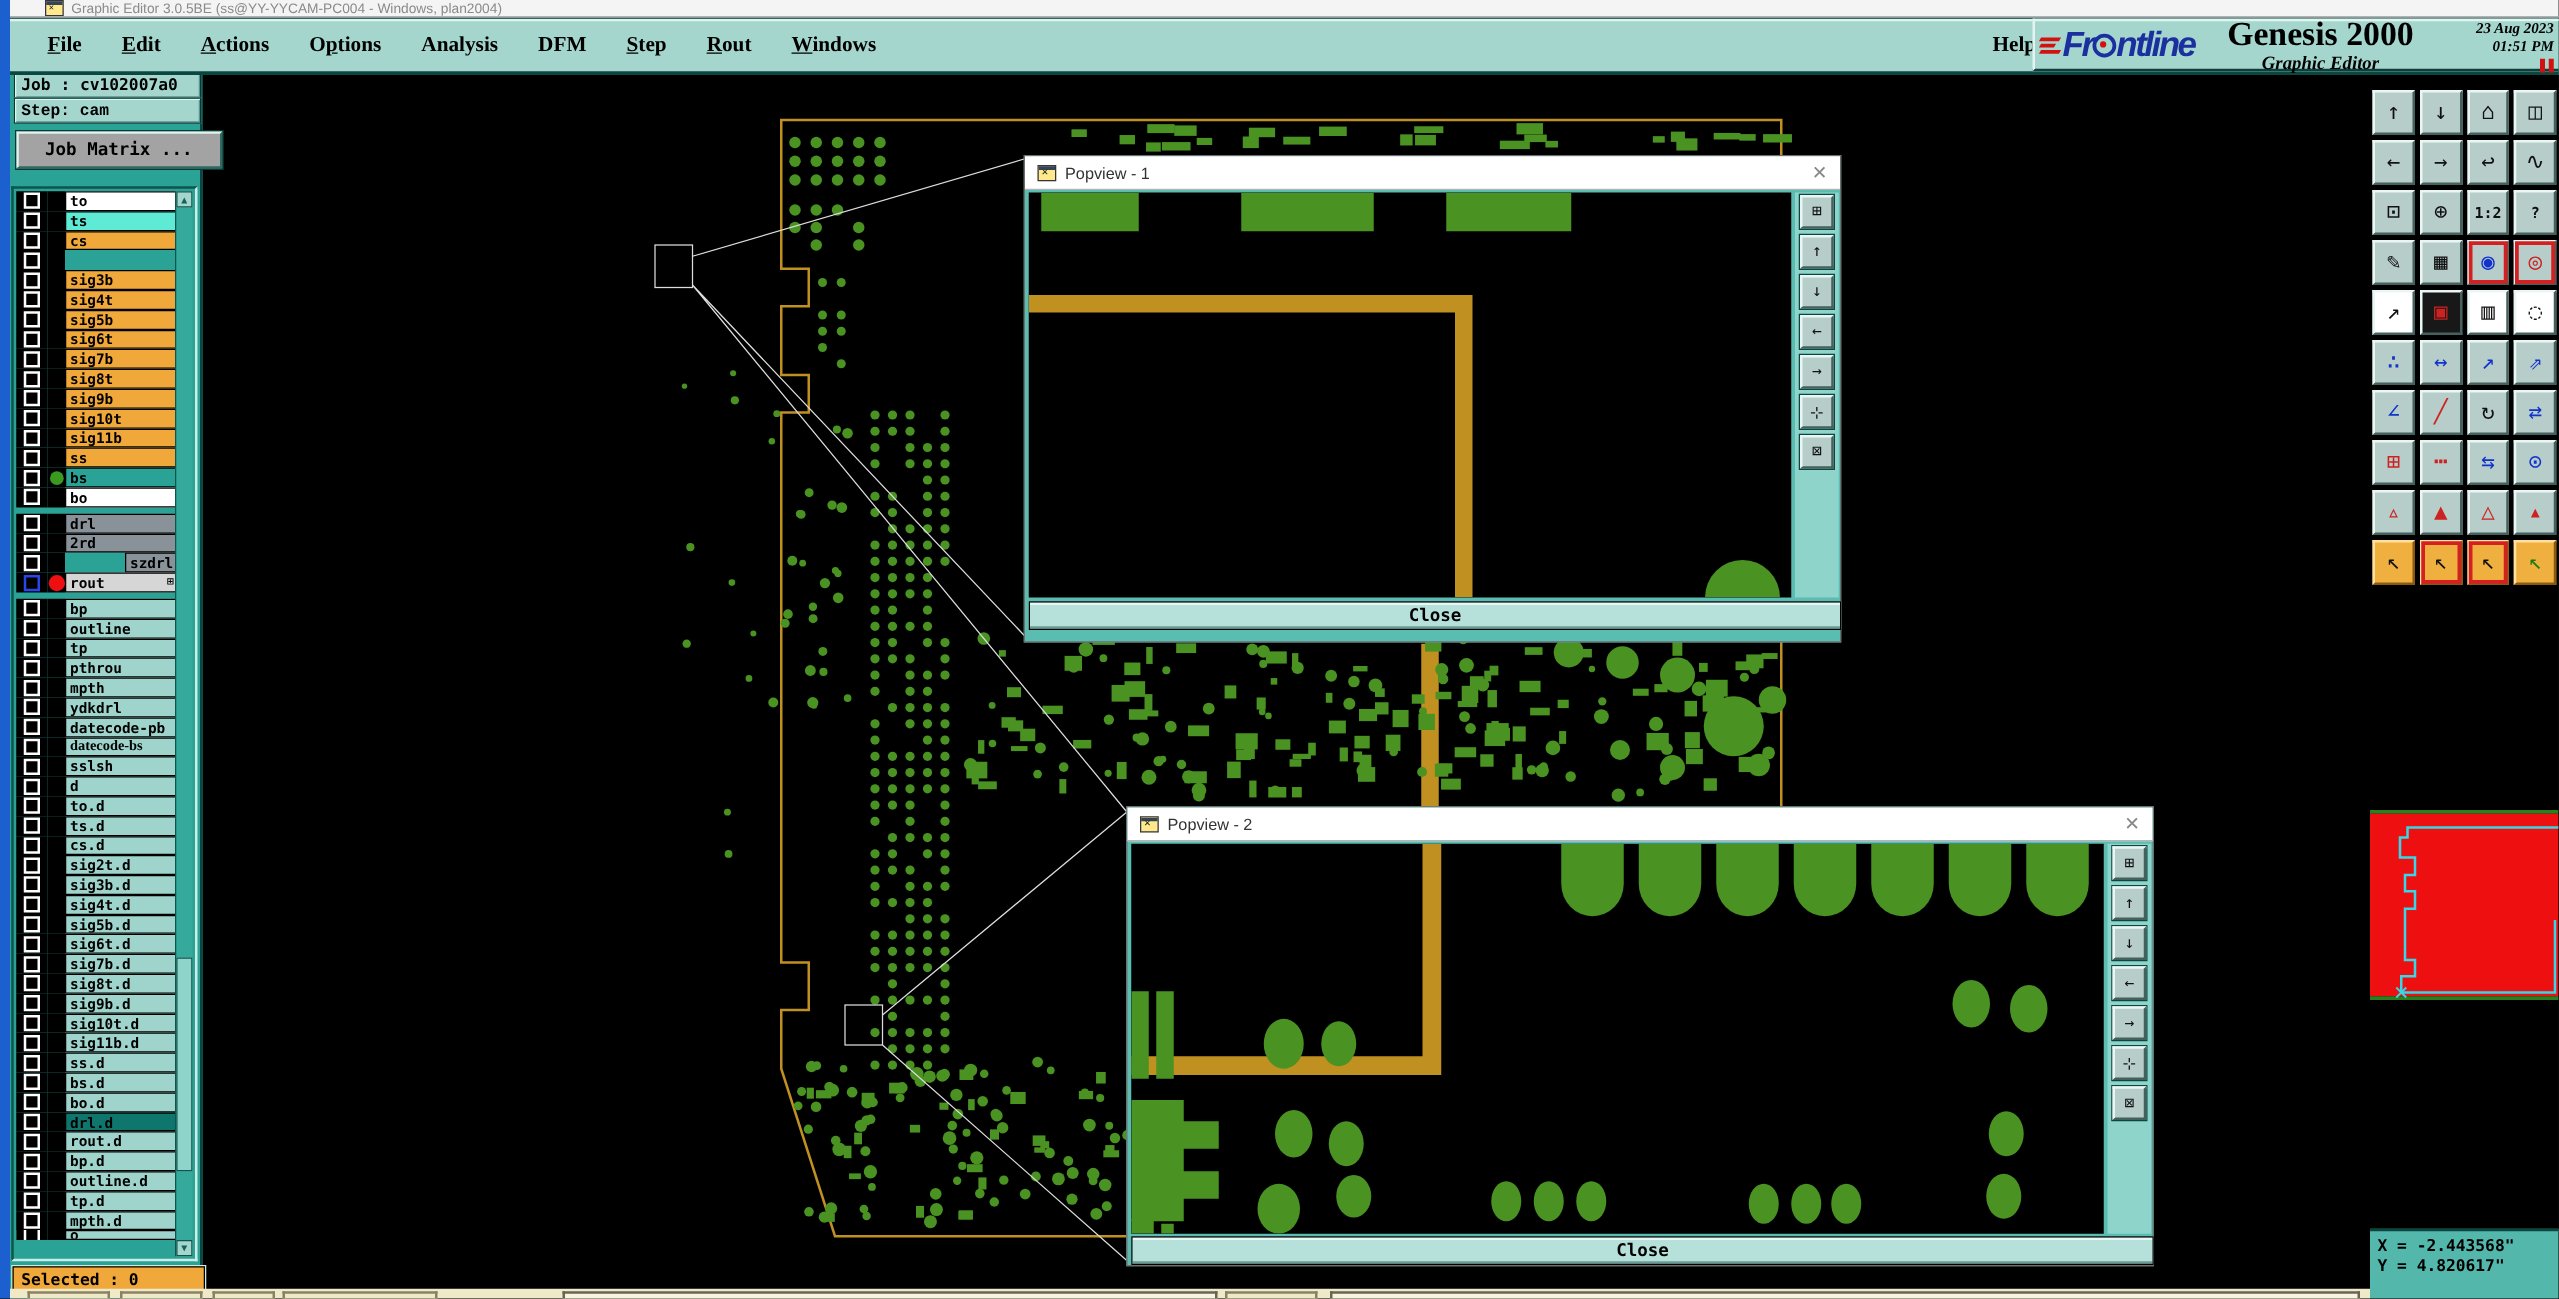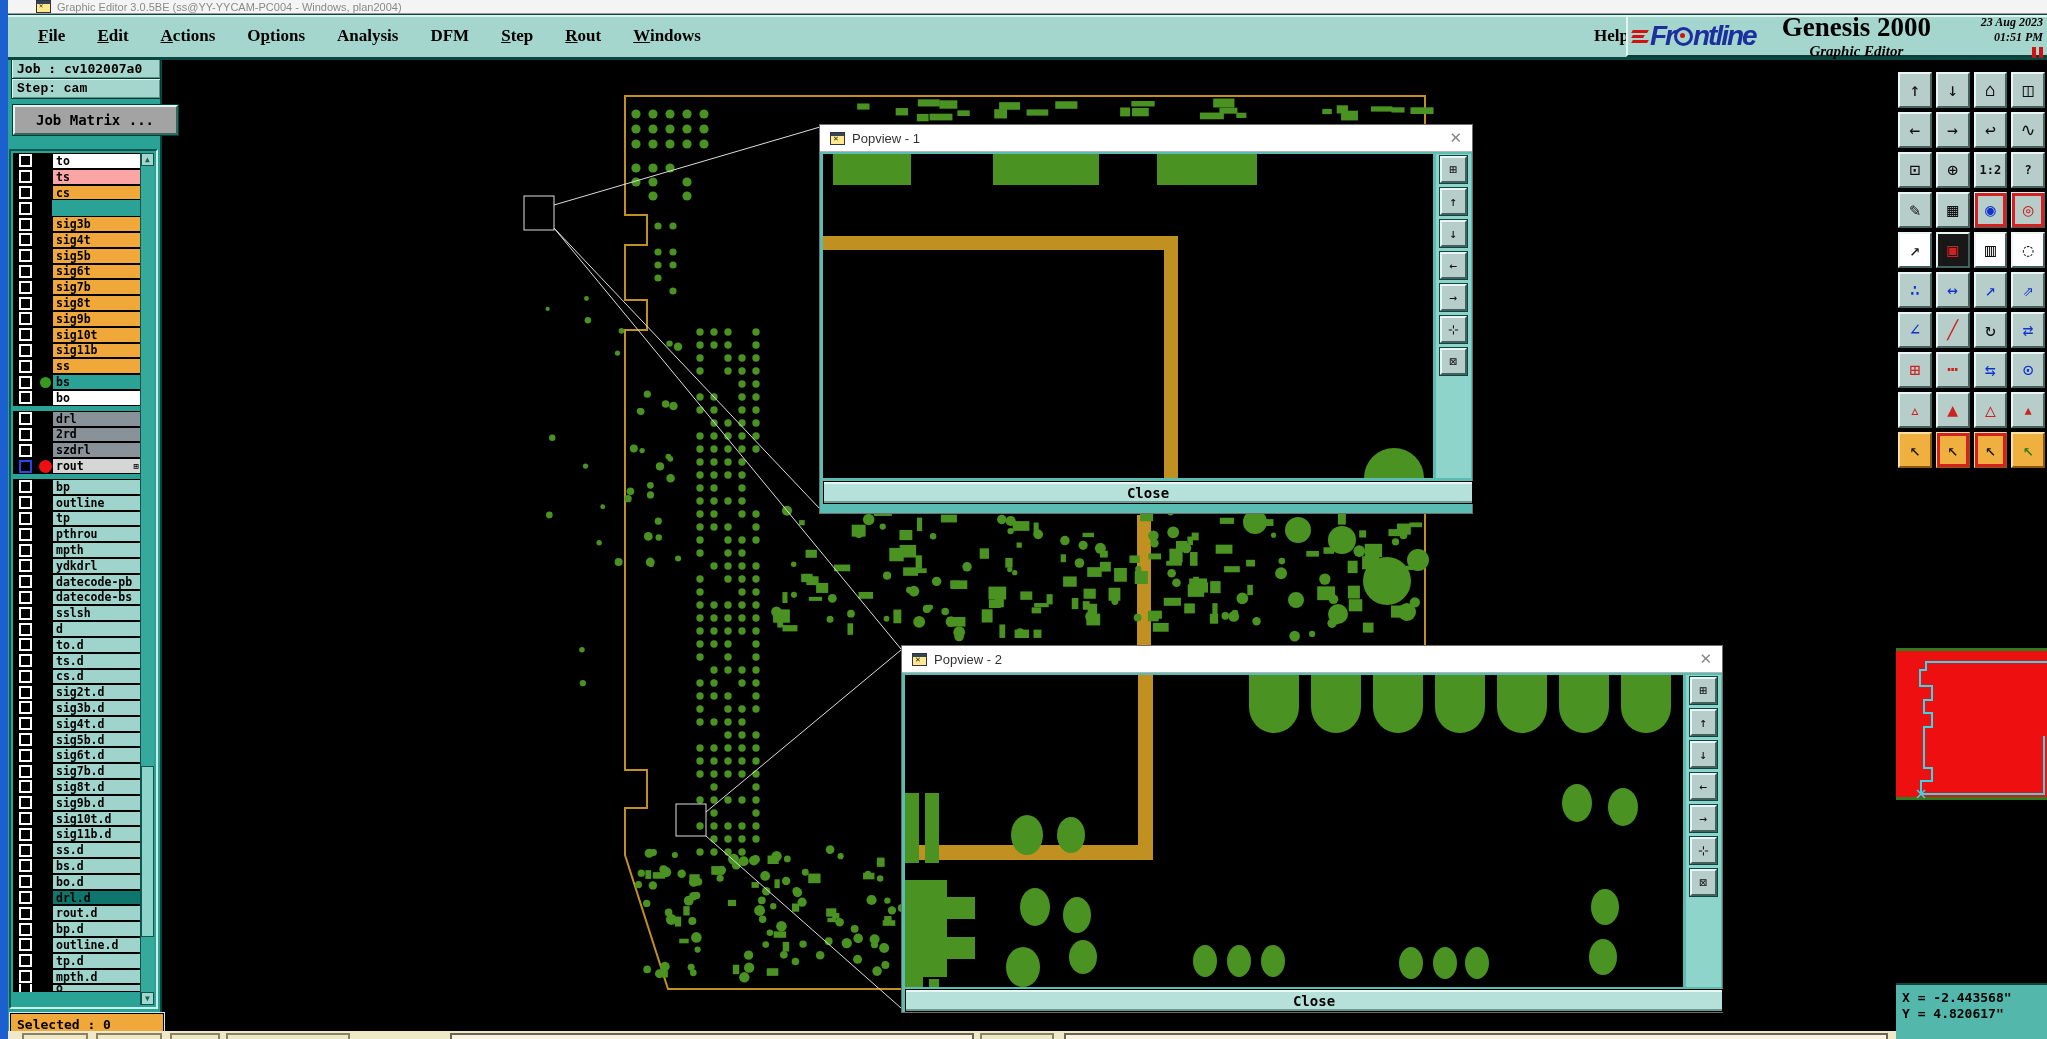--- a/index.html
+++ b/index.html
@@ -747,21 +747,21 @@
               <span class="cb"></span>
             </span>
             <span class="dotcell"></span>
             <span class="lname" style="background: rgb(255, 255, 255);">to</span>
           </div>
           <div class="lrow">
             <span class="cbcell">
               <span class="cb"></span>
             </span>
             <span class="dotcell"></span>
-            <span class="lname" style="background: #fca5a5;">ts</span>
+            <span class="lname" style="background: #5eead4;">ts</span>
           </div>
           <div class="lrow">
             <span class="cbcell">
               <span class="cb"></span>
             </span>
             <span class="dotcell"></span>
             <span class="lname" style="background: rgb(240, 168, 58);">cs</span>
           </div>
           <div class="lrow">
             <span class="cbcell">
@@ -869,21 +869,21 @@
               <span class="cb"></span>
             </span>
             <span class="dotcell"></span>
             <span class="lname" style="background: rgb(138, 146, 153);">2rd</span>
           </div>
           <div class="lrow">
             <span class="cbcell">
               <span class="cb"></span>
             </span>
             <span class="dotcell"></span>
-            <span class="lname" style="background: rgb(138, 146, 153);">szdrl</span>
+            <span class="lname" style="background: rgb(138, 146, 153); margin-left: 48px;">szdrl</span>
           </div>
           <div class="lrow">
             <span class="cbcell">
               <span class="cb blue"></span>
             </span>
             <span class="dotcell">
               <span class="dotr"></span>
             </span>
             <span class="lname" style="background: rgb(214, 214, 214);">rout<span class="mk">⊞</span></span>
           </div>
@@ -935,21 +935,21 @@
               <span class="cb"></span>
             </span>
             <span class="dotcell"></span>
             <span class="lname" style="background: rgb(159, 212, 204);">datecode-pb</span>
           </div>
           <div class="lrow">
             <span class="cbcell">
               <span class="cb"></span>
             </span>
             <span class="dotcell"></span>
-            <span class="lname" style="background: rgb(159, 212, 204);">datecode-bs</span>
+            <span class="lname" style="background: rgb(159, 212, 204); font-family: Liberation Serif, serif;">datecode-bs</span>
           </div>
           <div class="lrow">
             <span class="cbcell">
               <span class="cb"></span>
             </span>
             <span class="dotcell"></span>
             <span class="lname" style="background: rgb(159, 212, 204);">sslsh</span>
           </div>
           <div class="lrow">
             <span class="cbcell">

